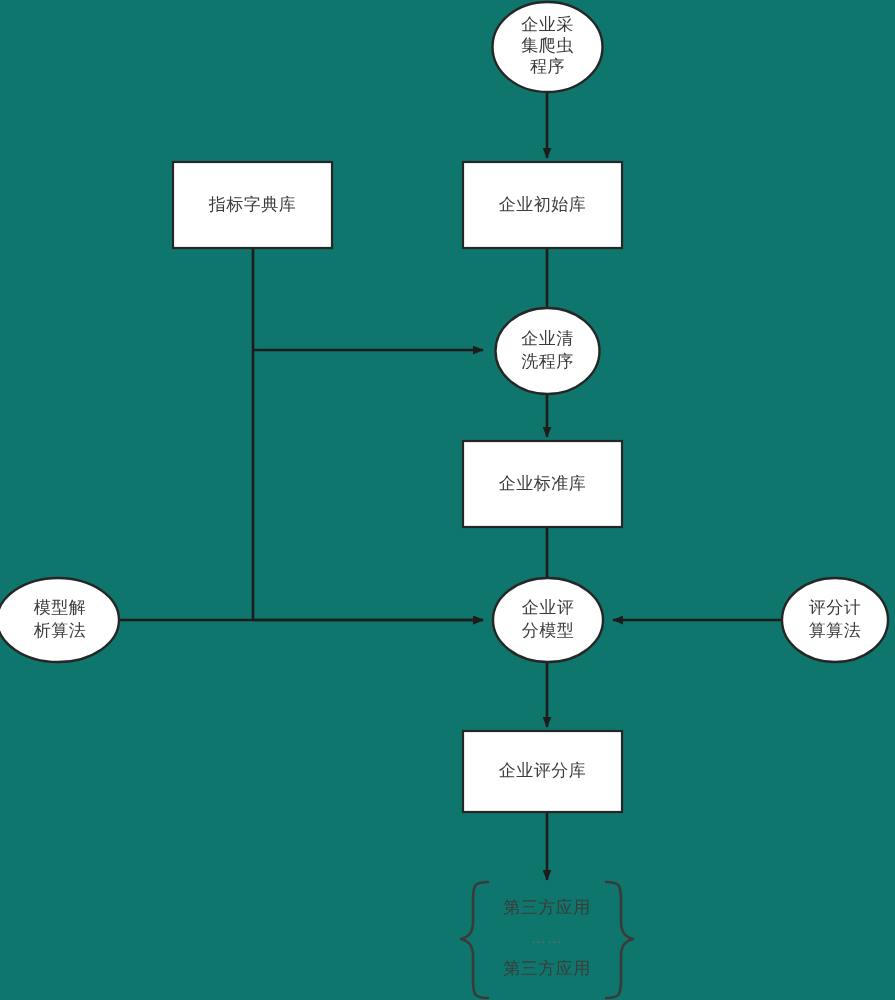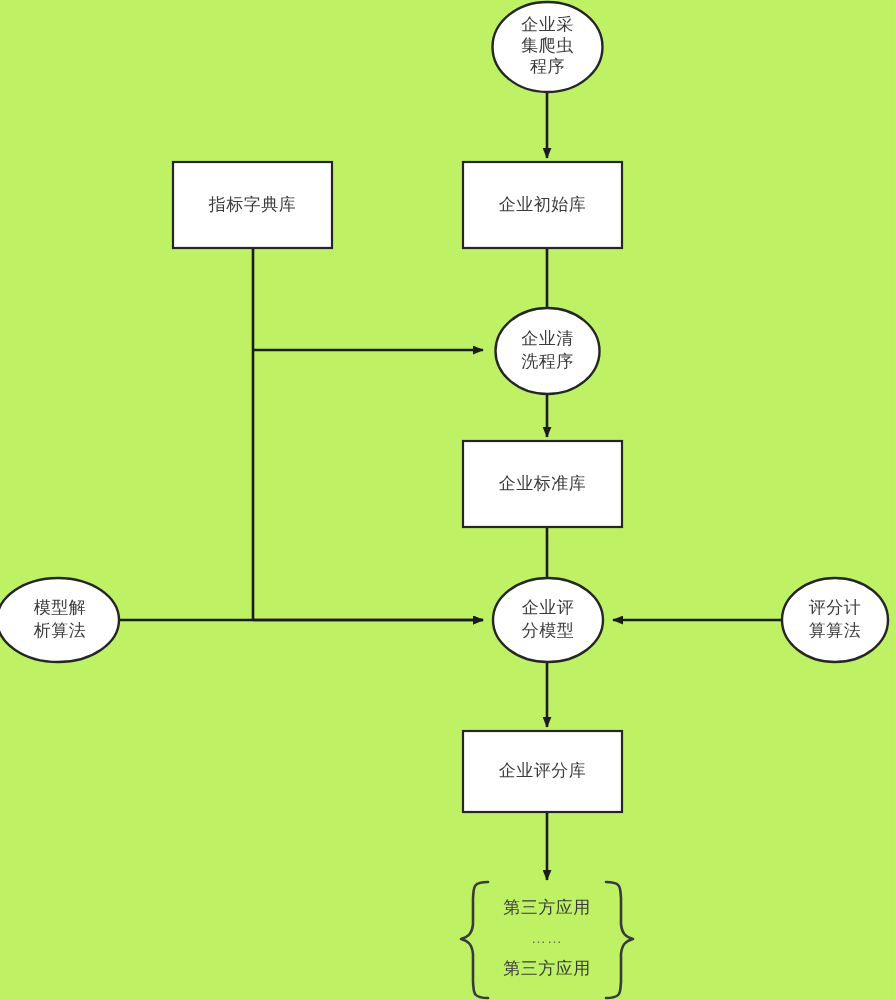--- a/index.html
+++ b/index.html
@@ -7,21 +7,21 @@
     padding: 0;
     background: #ffffff;
   }
   body {
     font-family: "Liberation Sans", "DejaVu Sans", sans-serif;
   }
   #diagram-root {
     position: relative;
     width: 895px;
     height: 1000px;
-    background: #bef264;
+    background: #0f766e;
     overflow: hidden;
   }
   #flow-svg {
     position: absolute;
     top: 0;
     left: 0;
     width: 895px;
     height: 1000px;
   }
   .node-text {

